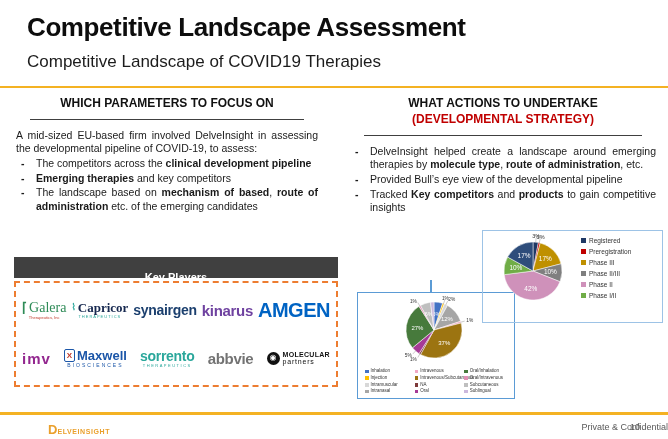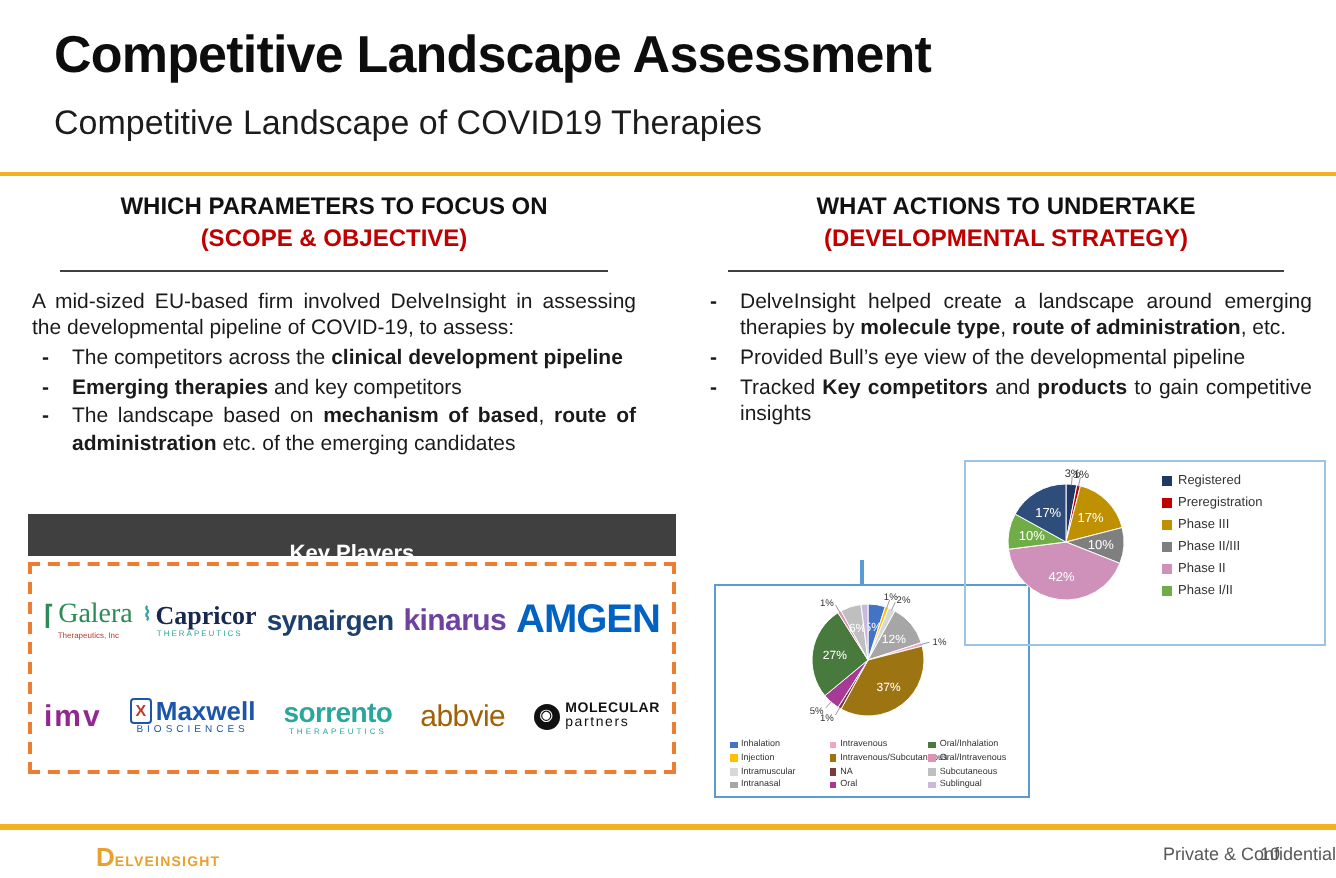--- a/index.html
+++ b/index.html
@@ -41,21 +41,21 @@
   .lg-synairgen .main{color:#1b3f6e;font-size:14px;font-weight:bold;letter-spacing:-0.3px;}
   .lg-kinarus .main{color:#6f42a0;font-size:15px;font-weight:bold;letter-spacing:-0.3px;}
   .lg-amgen .main{color:#0063c3;font-size:20px;font-weight:bold;letter-spacing:-0.5px;}
   .lg-imv .main{color:#93278f;font-size:15px;font-weight:bold;letter-spacing:1px;}
   .lg-maxwell .main{color:#1b56a8;font-size:13px;font-weight:bold;}
   .lg-maxwell .sub{color:#1b56a8;font-size:5px;letter-spacing:2px;margin-top:1px;}
   .mx-icon{display:inline-block;width:9px;height:11px;border:1px solid #1b56a8;border-radius:2px;color:#c0392b;
            font-size:8px;font-weight:bold;text-align:center;line-height:11px;}
   .lg-sorrento .main{color:#2aa79b;font-size:14px;font-weight:bold;letter-spacing:-0.3px;}
   .lg-sorrento .sub{color:#2aa79b;font-size:4px;letter-spacing:1.5px;margin-top:1px;}
-  .lg-abbvie .main{color:#a16207;font-size:15px;font-weight:normal;letter-spacing:-0.3px;}
+  .lg-abbvie .main{color:#737373;font-size:15px;font-weight:bold;letter-spacing:-0.3px;}
   .lg-molecular{flex-direction:row;gap:3px;}
   .mp-icon{width:13px;height:13px;border-radius:50%;background:#111;color:#fff;font-size:8px;
            display:flex;align-items:center;justify-content:center;flex:none;}
   .mp-text{display:flex;flex-direction:column;align-items:flex-start;line-height:1;}
   .mp-text .t1{color:#111;font-size:7px;font-weight:bold;letter-spacing:0.3px;}
   .mp-text .t2{color:#111;font-size:7px;letter-spacing:0.8px;}
   
   .chart-box-large{left:357px;top:292px;width:158px;height:107px;border:1.5px solid #5b9bd5;box-sizing:border-box;background:transparent;}
   .chart-box-small{left:482px;top:230px;width:181px;height:93px;border:1.5px solid #9dc3e6;box-sizing:border-box;background:transparent;}
   .connector{left:430px;top:280px;width:1.5px;height:13px;background:#5b9bd5;}
@@ -77,21 +77,20 @@
 </style>
 </head>
 <body>
 
 <div class="abs title">Competitive Landscape Assessment</div>
 <div class="abs subtitle">Competitive Landscape of COVID19 Therapies</div>
 <div class="abs gold-rule"></div>
 
 <div class="abs col col-left">
   <div class="col-head">WHICH PARAMETERS TO FOCUS ON</div>
-  <div class="col-head col-sub">(SCOPE &amp; OBJECTIVE)</div>
   <hr class="col-rule">
   <div class="body-text"><span>A mid-sized EU-based firm involved DelveInsight in assessing the developmental pipeline of COVID-19, to assess:</span></div>
   <div class="bullet body-text">
     <span class="dash">-</span>
     <span class="bt"><span>The competitors across the </span><span class="b">clinical development pipeline</span></span>
   </div>
   <div class="bullet body-text">
     <span class="dash">-</span>
     <span class="bt"><span class="b">Emerging therapies</span><span> and key competitors</span></span>
   </div>

